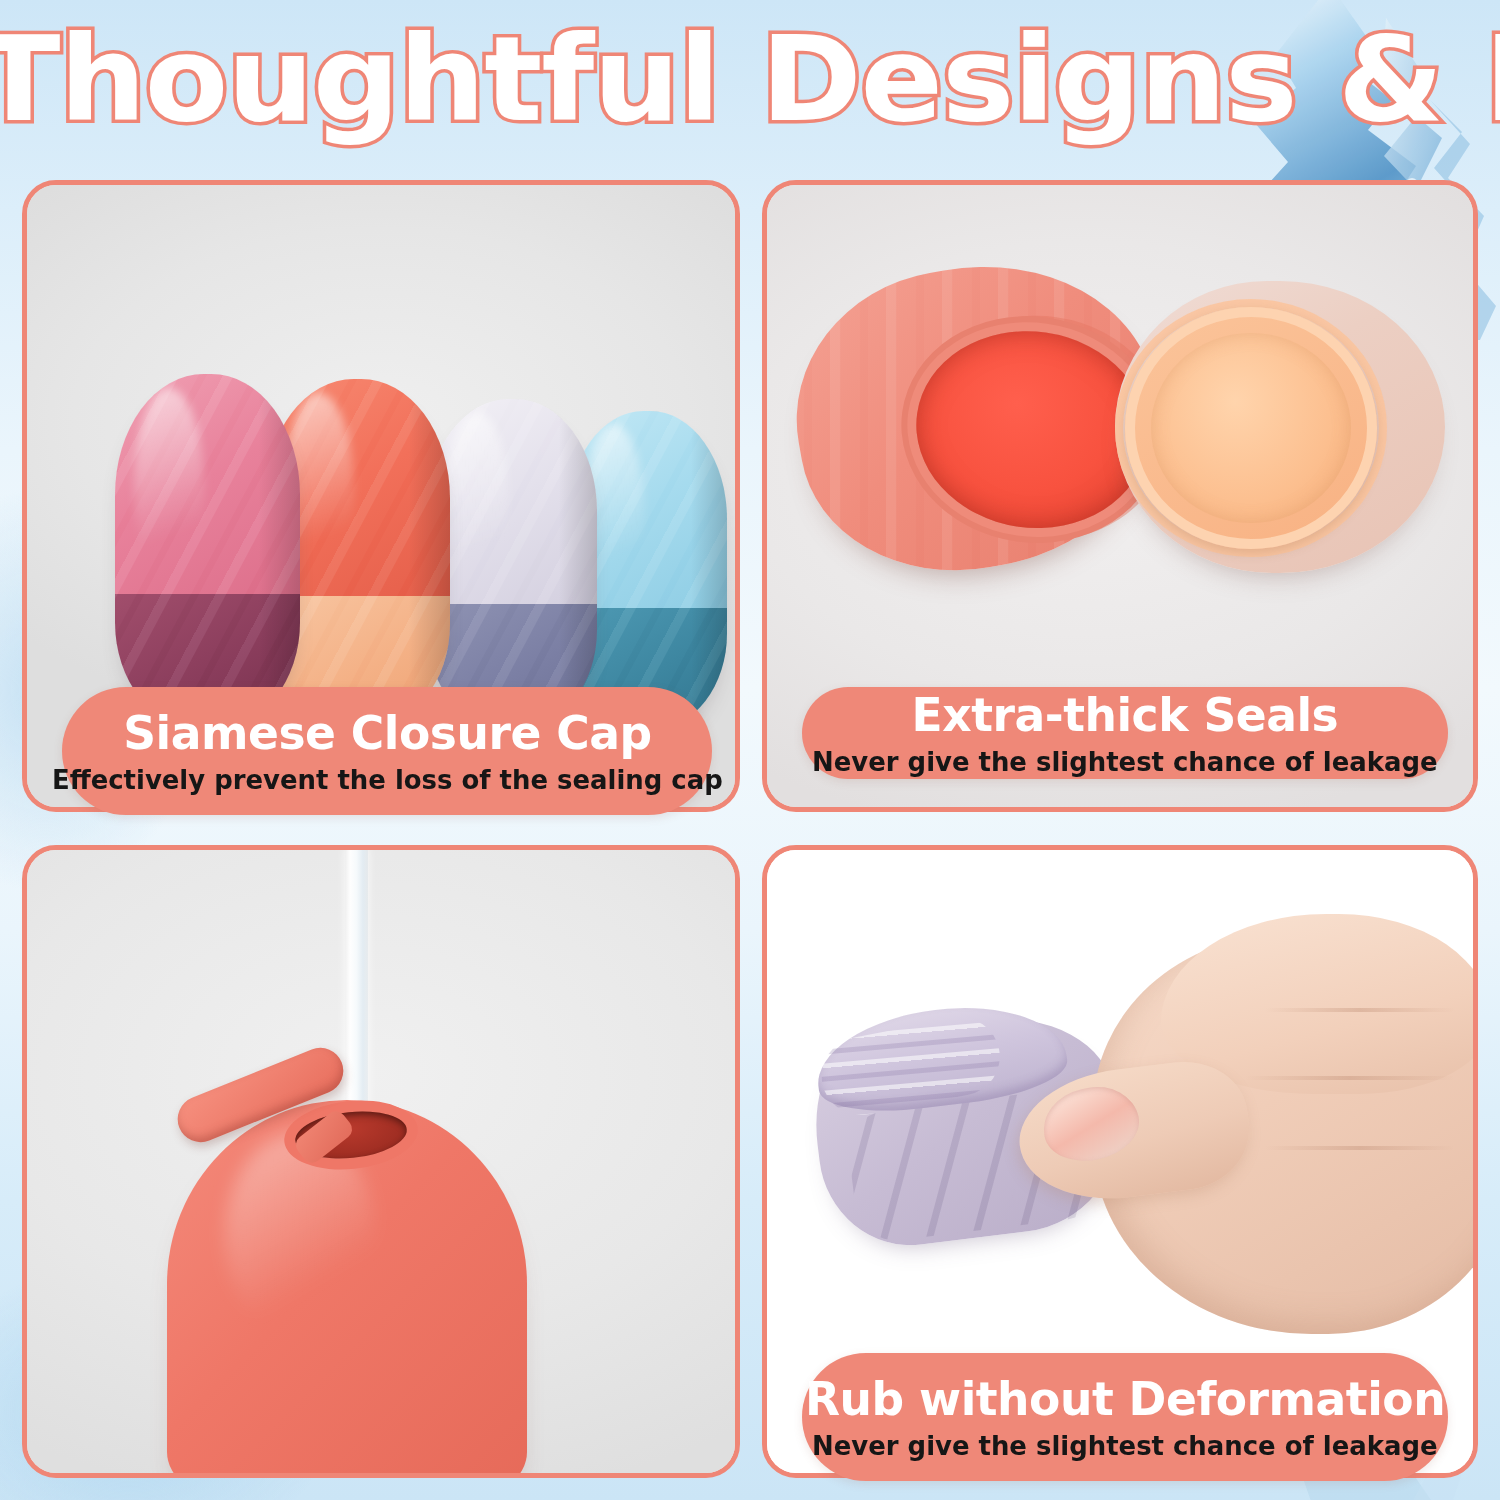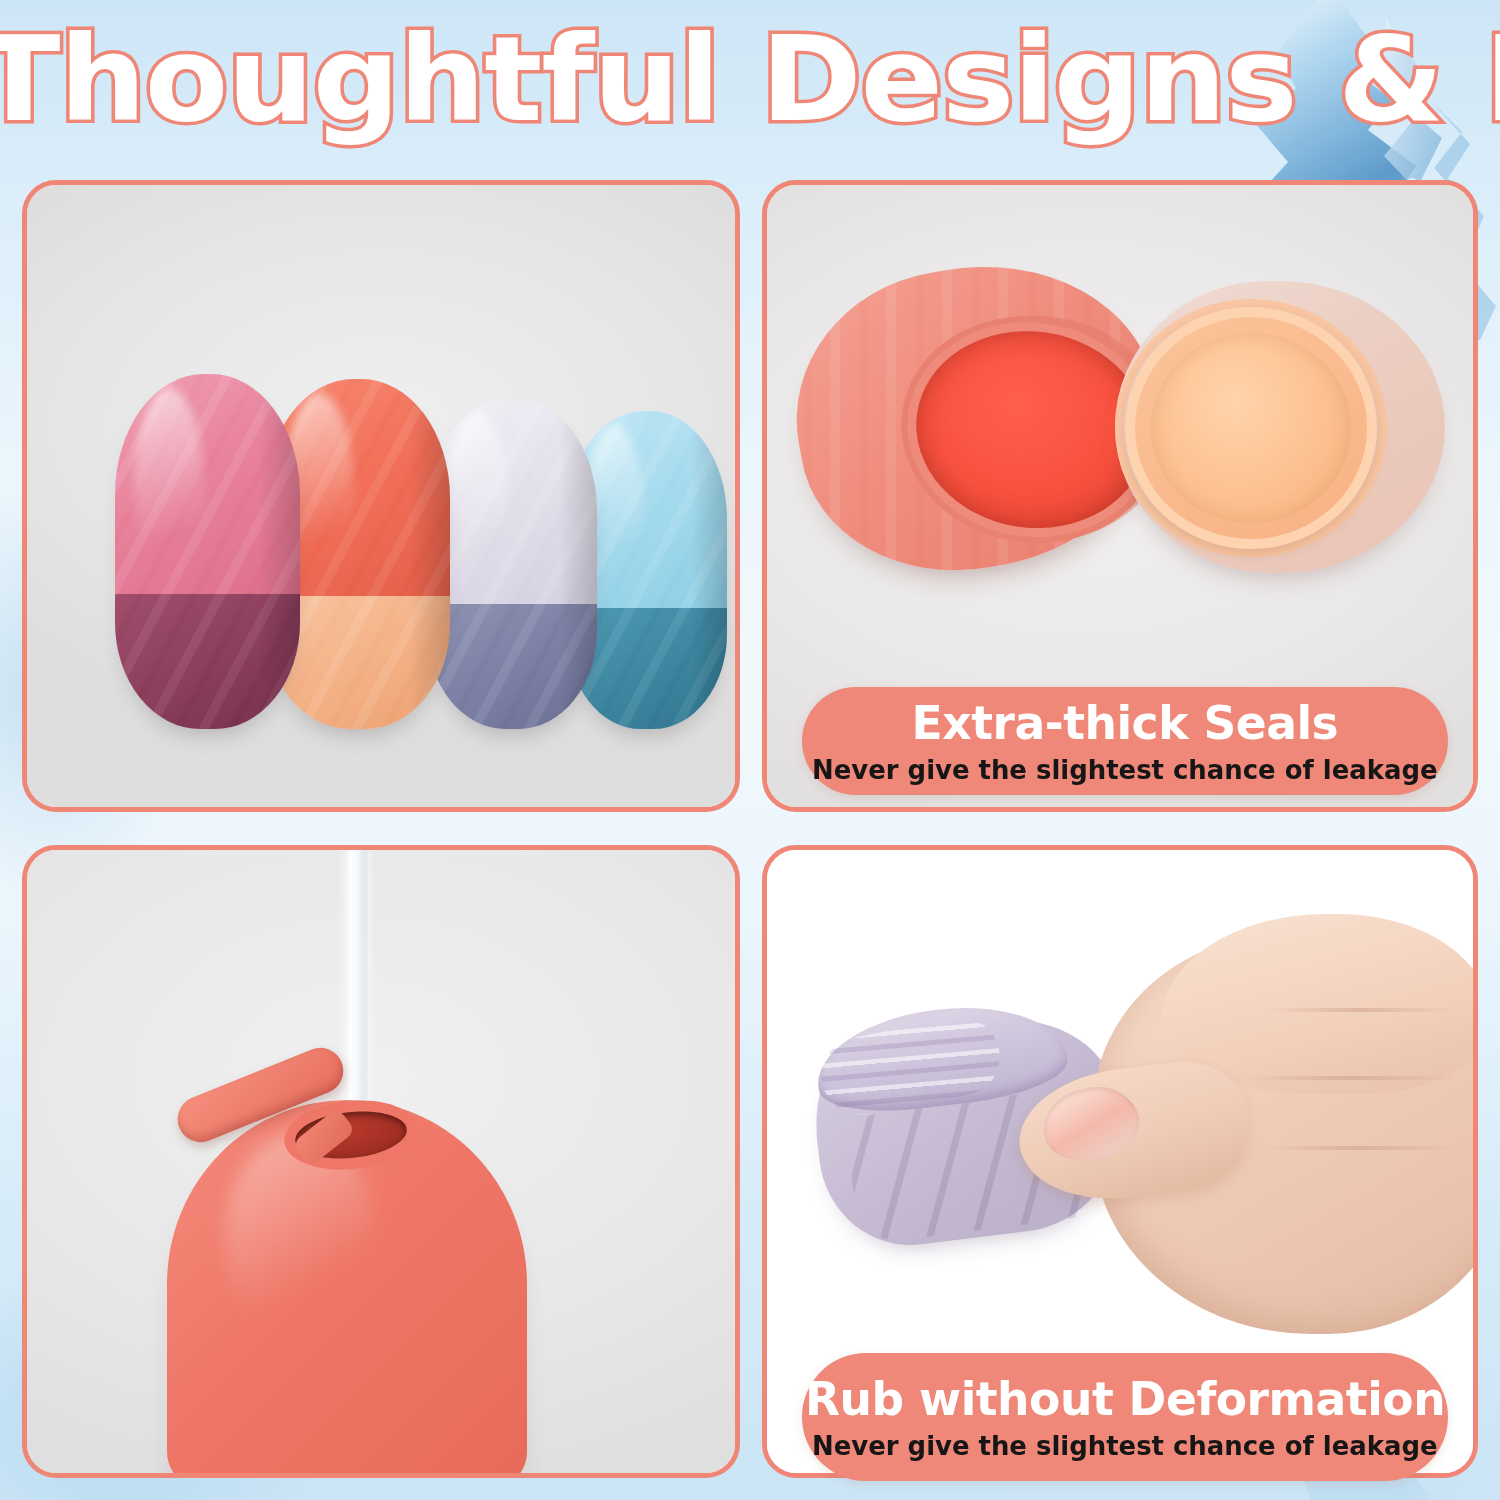--- a/index.html
+++ b/index.html
@@ -299,21 +299,21 @@
     background:#ef8878;
     border-radius:64px;
     display:flex;
     flex-direction:column;
     align-items:center;
     justify-content:center;
     z-index:20;
     box-shadow:0 3px 10px rgba(150,90,80,.14);
   }
   #caption-1 { left:62px;  top:687px;  width:650px; height:128px; }
-  #caption-2 { left:802px; top:687px;  width:646px; height:108px; }
+  #caption-2 { left:802px; top:687px;  width:646px; height:92px; }
   #caption-3 { left:62px;  top:1353px; width:650px; height:128px; }
   #caption-4 { left:802px; top:1353px; width:646px; height:128px; }
 
   .caption-title {
     color:#ffffff;
     font-family:"DejaVu Sans", sans-serif;
     font-weight:bold;
     font-size:47px;
     line-height:54px;
     white-space:nowrap;
@@ -454,20 +454,24 @@
         <div class="knuckles"></div>
         <div class="finger-line-1"></div>
         <div class="finger-line-2"></div>
         <div class="finger-line-3"></div>
         <div class="thumb"></div>
         <div class="nail"></div>
       </div>
     </div>
   </div>
 
+  <div class="caption" id="caption-1">
+    <div class="caption-title">Siamese Closure Cap</div>
+    <div class="caption-sub">Effectively prevent the loss of the sealing cap</div>
+  </div>
 
   <div class="caption" id="caption-2">
     <div class="caption-title">Extra-thick Seals</div>
     <div class="caption-sub">Never give the slightest chance of leakage</div>
   </div>
 
 
   <div class="caption" id="caption-4">
     <div class="caption-title">Rub without Deformation</div>
     <div class="caption-sub">Never give the slightest chance of leakage</div>

